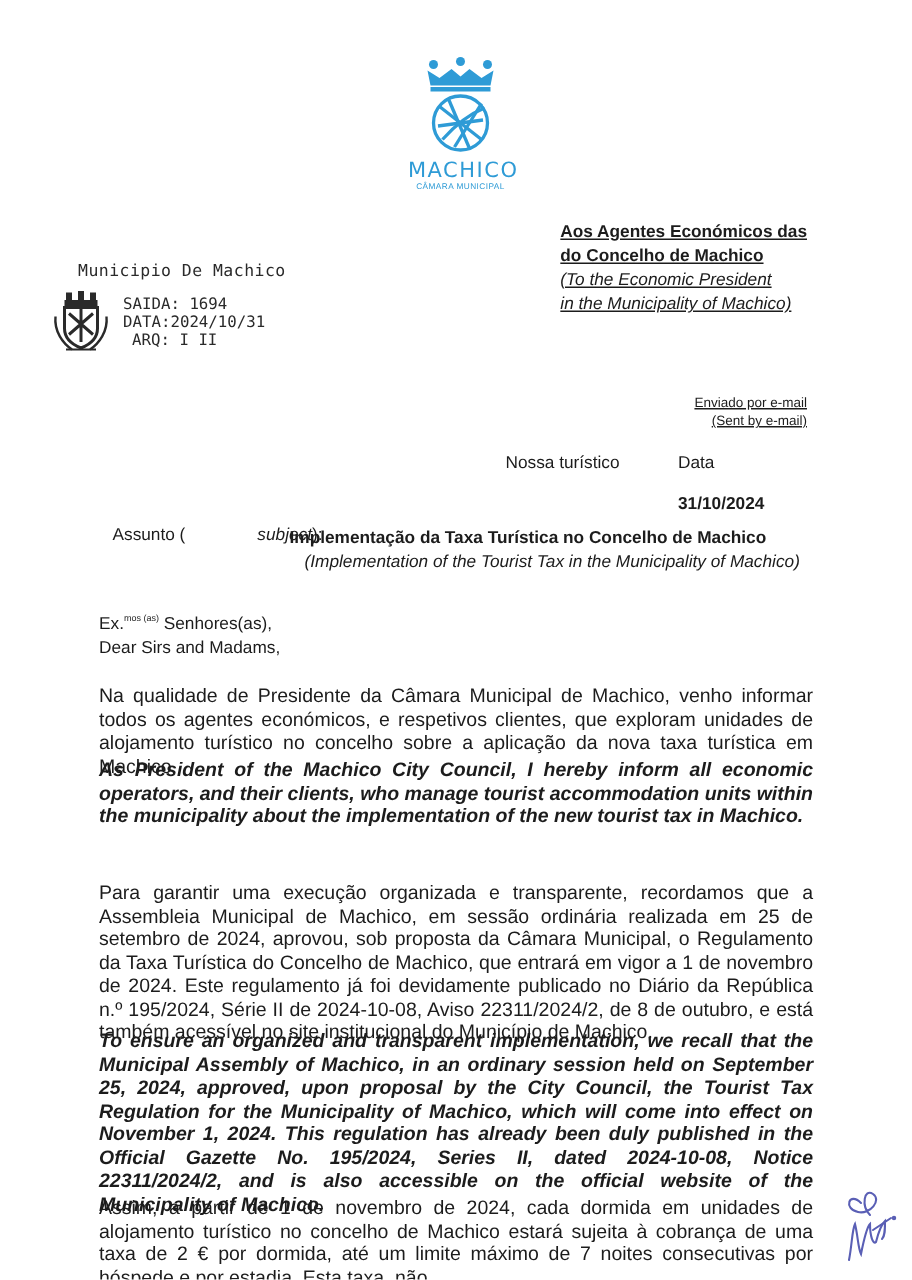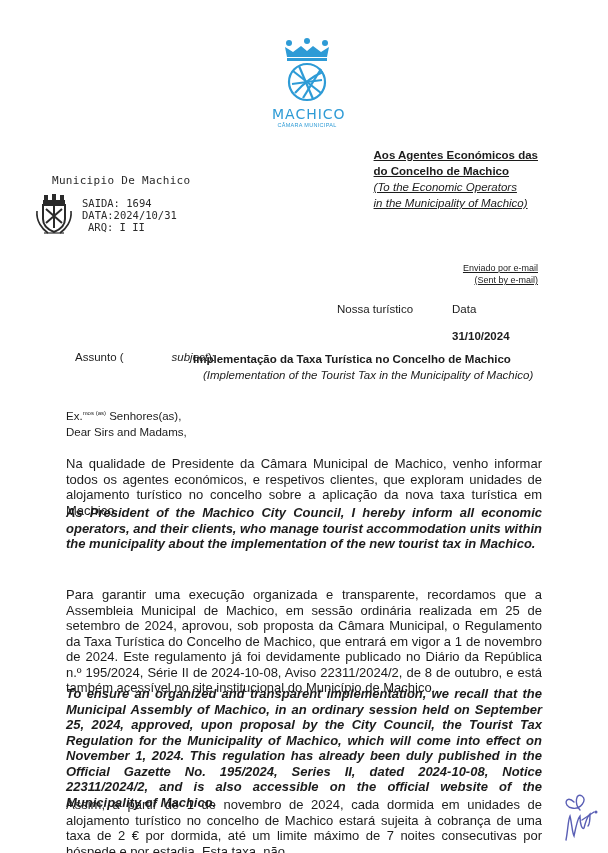--- a/index.html
+++ b/index.html
@@ -94,21 +94,21 @@
       <div>SAIDA: 1694</div>
       <div>DATA:2024/10/31</div>
       <div style="margin-left:6px">ARQ: I II</div>
     </div>
   </div>
 </div>
 
 <div class="recipient">
   <div class="b">Aos Agentes Económicos das</div>
   <div class="b">do Concelho de Machico</div>
-  <div class="i">(To the Economic Operators</div>
+  <div class="i">(To the Economic President</div>
   <div class="i">in the Municipality of Machico)</div>
 </div>
 
 <div class="sent">
   <div>Enviado por e-mail</div>
   <div class="i">(Sent by e-mail)</div>
 </div>
 
 <div class="ref-label">Nossa turístico</div>
 <div class="date-label">Data</div>

